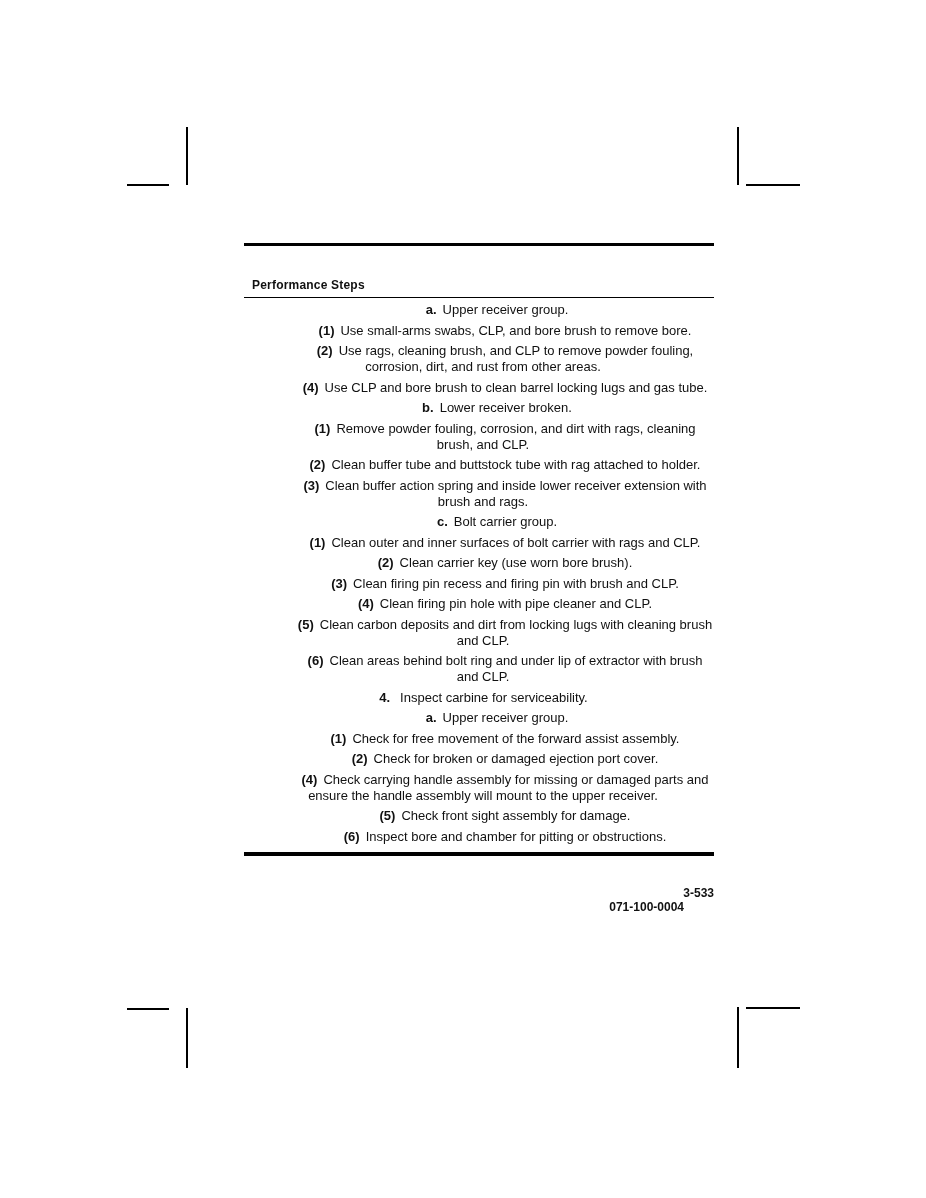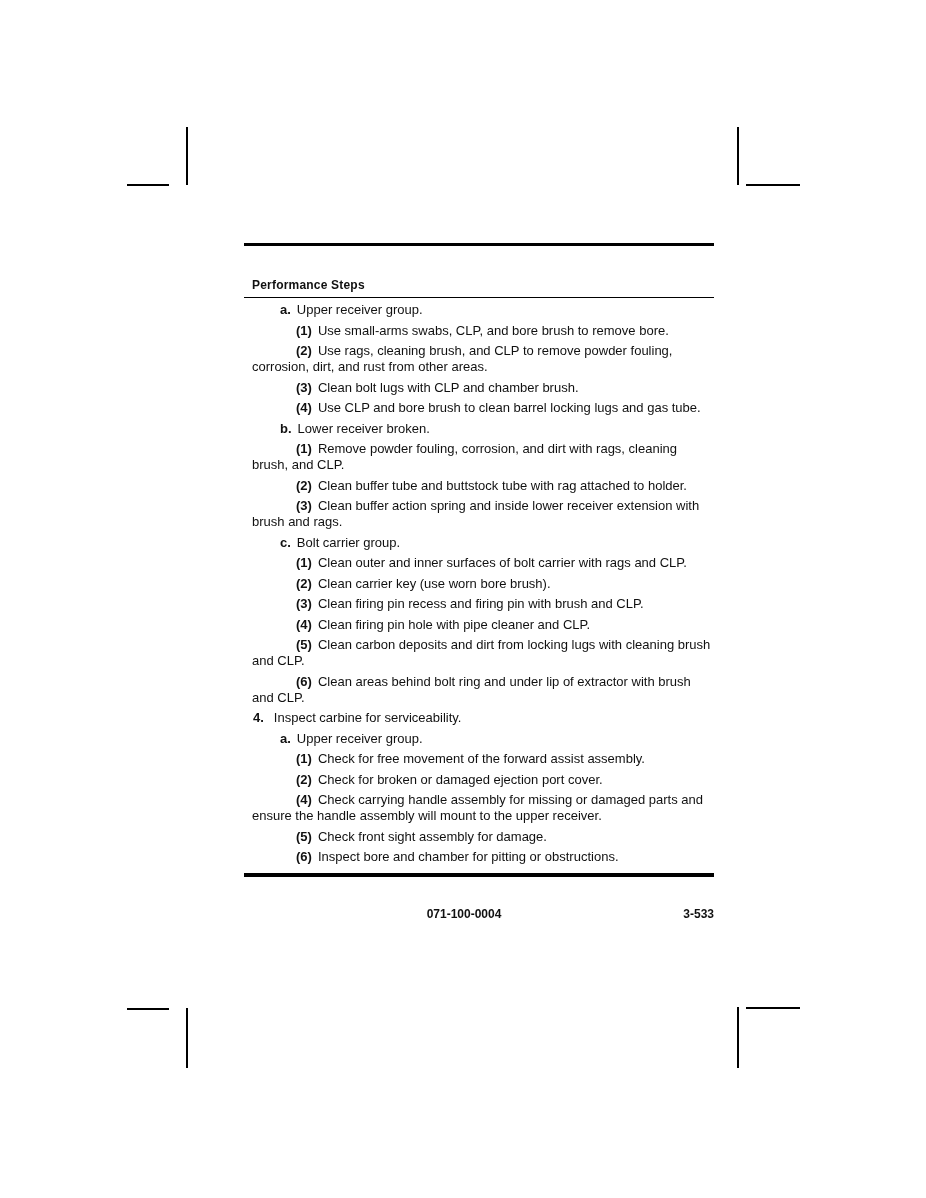--- a/index.html
+++ b/index.html
@@ -44,20 +44,21 @@
     font-weight: bold;
     padding: 6px 0 5px 8px;
     letter-spacing: 0.2px;
     margin-top: 26px;
   }
   .steps-body {
     padding: 4px 0 3px 8px;
     width: 462px;
     font-size: 13px;
     line-height: 16px;
+    text-align: center;
   }
   .para {
     margin: 0 0 4.5px 0;
   }
   .para .prefix {
     font-weight: bold;
     margin-right: 6px;
   }
   .level-letter { text-indent: 28px; }
   .level-num    { text-indent: 44px; }
@@ -68,21 +69,22 @@
     position: relative;
     margin-top: 30px;
     height: 16px;
     font-size: 12px;
     font-weight: bold;
   }
   .footer-doc {
     position: absolute;
     left: 0;
     width: 440px;
-    text-align: center;
+    text-align: right;
+    margin-top: 14px;
   }
   .footer-page {
     position: absolute;
     right: 0;
   }
 </style>
 </head>
 <body>
 
 <div class="mark" style="left:186px; top:127px; width:2px; height:58px;"></div>
@@ -100,21 +102,20 @@
 <div class="content">
   <div class="rule-thick"></div>
   <div class="header-title">Performance Steps</div>
   <div class="rule-thin"></div>
 
   <div class="steps-body">
 
   <p class="para level-letter"><span class="prefix">a.</span><span>Upper receiver group.</span></p>
       <p class="para level-num"><span class="prefix">(1)</span><span>Use small-arms swabs, CLP, and bore brush to remove bore.</span></p>
       <p class="para level-num"><span class="prefix">(2)</span><span>Use rags, cleaning brush, and CLP to remove powder fouling, corrosion, dirt, and rust from other areas.</span></p>
-      <p class="para level-num"><span class="prefix">(3)</span><span>Clean bolt lugs with CLP and chamber brush.</span></p>
       <p class="para level-num"><span class="prefix">(4)</span><span>Use CLP and bore brush to clean barrel locking lugs and gas tube.</span></p>
       <p class="para level-letter"><span class="prefix">b.</span><span>Lower receiver broken.</span></p>
       <p class="para level-num"><span class="prefix">(1)</span><span>Remove powder fouling, corrosion, and dirt with rags, cleaning brush, and CLP.</span></p>
       <p class="para level-num"><span class="prefix">(2)</span><span>Clean buffer tube and buttstock tube with rag attached to holder.</span></p>
       <p class="para level-num"><span class="prefix">(3)</span><span>Clean buffer action spring and inside lower receiver extension with brush and rags.</span></p>
       <p class="para level-letter"><span class="prefix">c.</span><span>Bolt carrier group.</span></p>
       <p class="para level-num"><span class="prefix">(1)</span><span>Clean outer and inner surfaces of bolt carrier with rags and CLP.</span></p>
       <p class="para level-num"><span class="prefix">(2)</span><span>Clean carrier key (use worn bore brush).</span></p>
       <p class="para level-num"><span class="prefix">(3)</span><span>Clean firing pin recess and firing pin with brush and CLP.</span></p>
       <p class="para level-num"><span class="prefix">(4)</span><span>Clean firing pin hole with pipe cleaner and CLP.</span></p>

